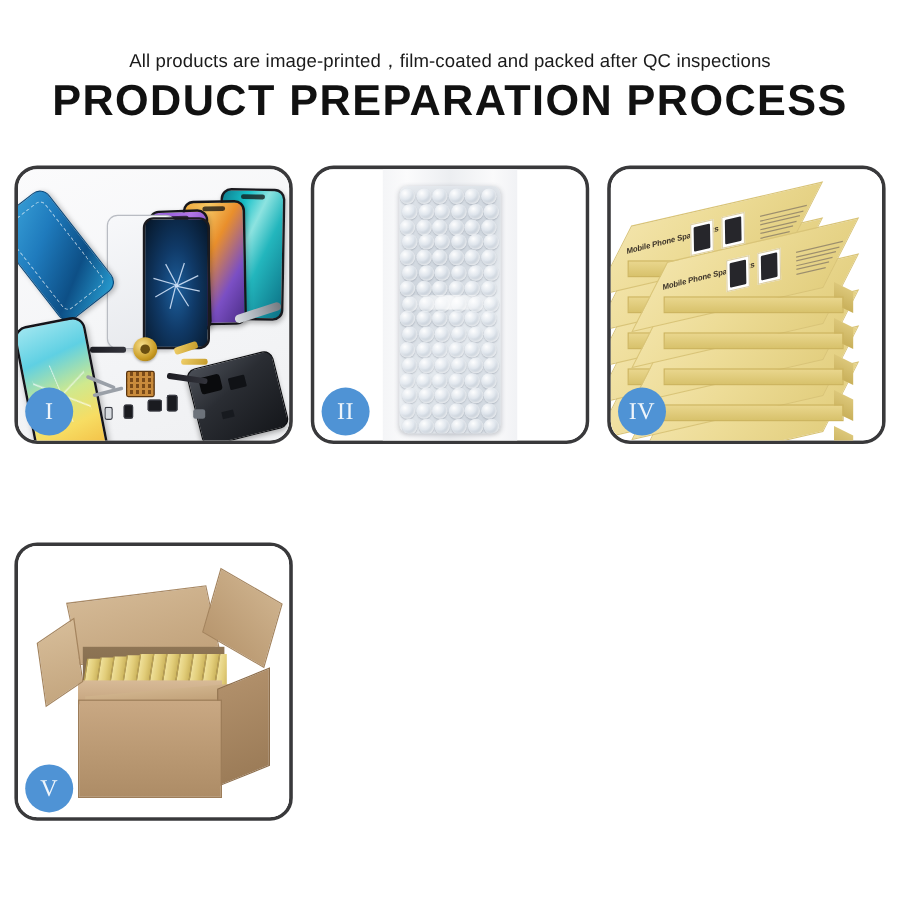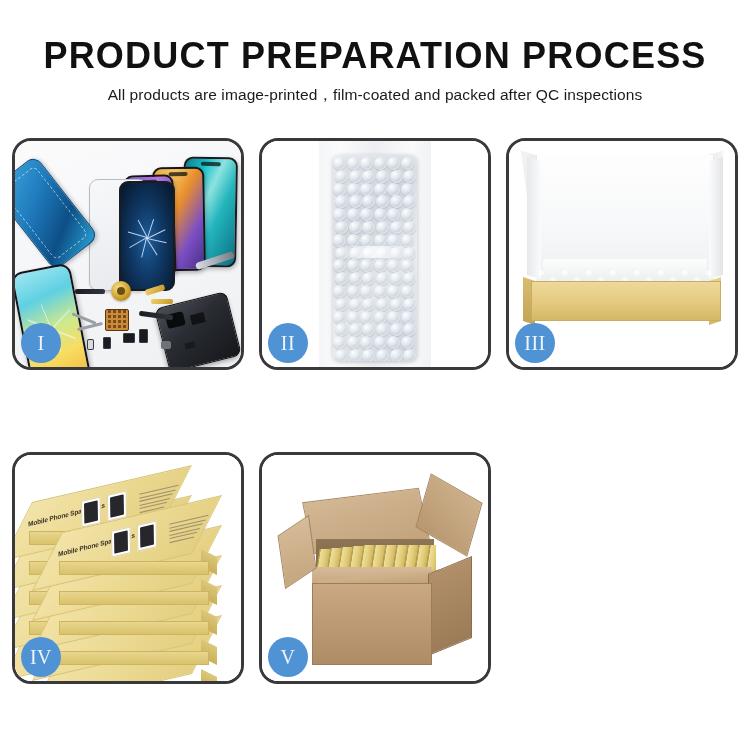--- a/index.html
+++ b/index.html
@@ -250,22 +250,22 @@
     transform:rotate(-18deg) skewX(-24deg); }
   .sc-seam{ position:absolute; left:58px; top:74px; width:1px; height:100px;
     background:rgba(120,96,70,.45); }
 </style>
 </head>
 <body>
 
 <div id="page">
 
   <div id="header">
+    <div id="subtitle">All products are image-printed，film-coated and packed after QC inspections</div>
     <div id="title">PRODUCT PREPARATION PROCESS</div>
-    <div id="subtitle">All products are image-printed，film-coated and packed after QC inspections</div>
   </div>
 
   <div id="grid">
 
     <div class="panel">
       <div class="stage">
         <div class="p1-bg"></div>
 
         <div class="ph ph-a">
             <span class="ph-notch"></span>
@@ -419,36 +419,20 @@
               <span class="bub" style="left: 69.2px; top: 193px;"></span>
             </div>
           <div class="sheen"></div>
         </div>
       </div>
       <div class="badge">
         <span>II</span>
       </div>
     </div>
 
-    <div class="panel">
-      <div class="stage">
-        <div class="p3-bg"></div>
-        <div class="flapL"></div>
-        <div class="flapR"></div>
-        <div class="lidwhite"></div>
-        <div class="foam"></div>
-        <div class="boxinner"></div>
-        <div class="boxleft"></div>
-        <div class="boxright"></div>
-        <div class="boxfront"></div>
-      </div>
-      <div class="badge">
-        <span>III</span>
-      </div>
-    </div>
 
     <div class="panel">
       <div class="stage">
         <div class="p4-bg"></div>
         <div class="stackwrap" id="stackwrap">
             <div class="sbox" style="left: 2px; top: 146px; z-index: 6;">
               <div class="top"></div>
               <div class="side"></div>
               <div class="front"></div>
             </div>

